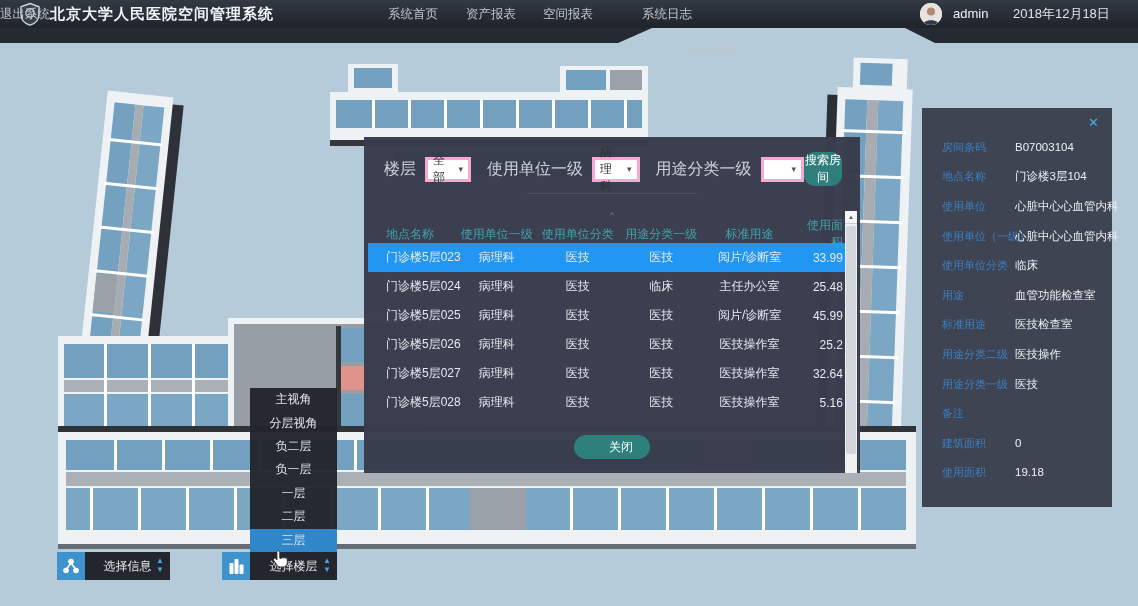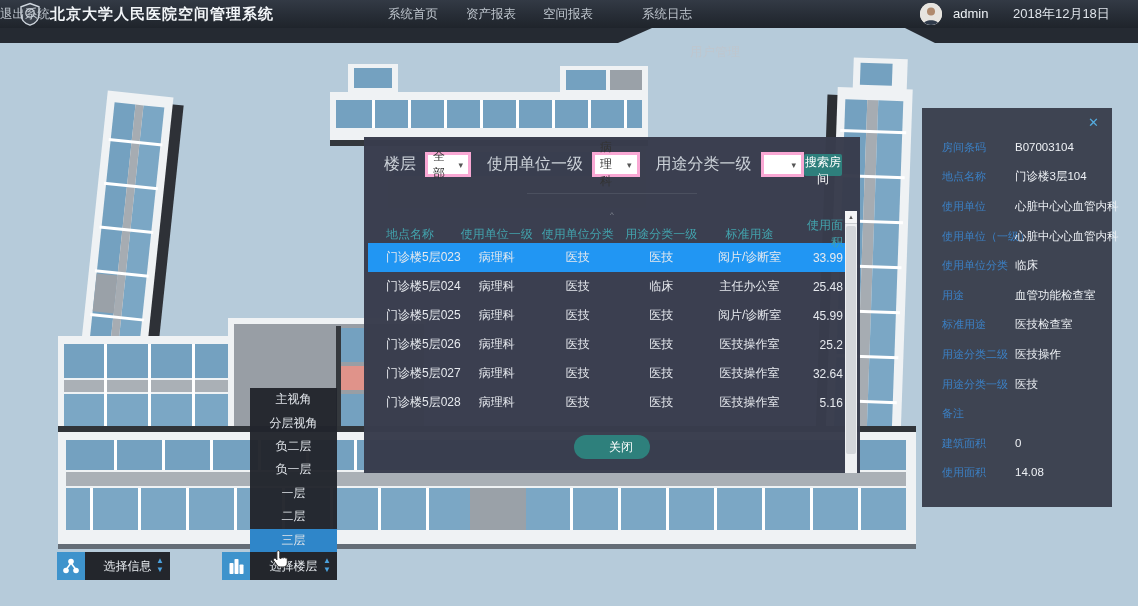--- a/index.html
+++ b/index.html
@@ -31,22 +31,22 @@
 
   
   .modal { position:absolute; left:364px; top:137px; width:496px; height:336px;
            background:rgba(56,60,76,0.98); z-index:30; }
   .filters { display:flex; align-items:center; padding:15px 18px 0 20px; }
   .f-label { font-size:16px; color:#ccd2d9; margin-right:9px; white-space:nowrap; }
   .sel { background:#fff; border:3px solid #f9a8d4; height:25px; display:flex; align-items:center;
          padding:0 5px; font-size:12px; color:#333; margin-right:16px; }
   .sel .caret { margin-left:auto; font-size:9px; color:#555; padding-left:4px; }
   .sel1{ width:62px; } .sel2{ width:64px; } .sel3{ width:58px; margin-right:0; }
-  .search-btn { margin-left:auto; width:58px; height:22px; background:#2e7f7c; color:#fff;
-                border:none; border-radius:2px; font-size:12px; cursor:pointer;
+  .search-btn { margin-left:auto; width:58px; height:34px; background:#2e7f7c; color:#fff;
+                border:none; border-radius:11px; font-size:12px; cursor:pointer;
                 font-family:inherit; }
   .section-line { position:absolute; left:163px; top:56px; width:170px; height:1px; background:#4b505f; }
   .section-label { position:absolute; left:0; top:61px; width:100%; text-align:center;
                    font-size:12px; color:#b5bbc3; }
   .section-caret { position:absolute; left:0; top:73px; width:100%; text-align:center;
                    font-size:8px; color:#858b95; }
   .tbl { position:absolute; left:4px; top:80px; width:477px; }
   .t-head, .t-row { display:grid; grid-template-columns:19% 16% 18% 17% 20% 10%; align-items:center; }
   .t-head { height:26px; }
   .t-head span { font-size:12px; color:#42a3ad; text-align:center; }
@@ -369,21 +369,21 @@
         <div class="field">
           <span class="fl">备注</span>
           <span class="fv"></span>
         </div>
         <div class="field">
           <span class="fl">建筑面积</span>
           <span class="fv">0</span>
         </div>
         <div class="field">
           <span class="fl">使用面积</span>
-          <span class="fv">14.08</span>
+          <span class="fv">19.18</span>
         </div>
       </div>
     </div>
   </div>
 
   <div class="floor-menu">
     <div class="fm-item">主视角</div>
     <div class="fm-item">分层视角</div>
     <div class="fm-item">负二层</div>
     <div class="fm-item">负一层</div>

